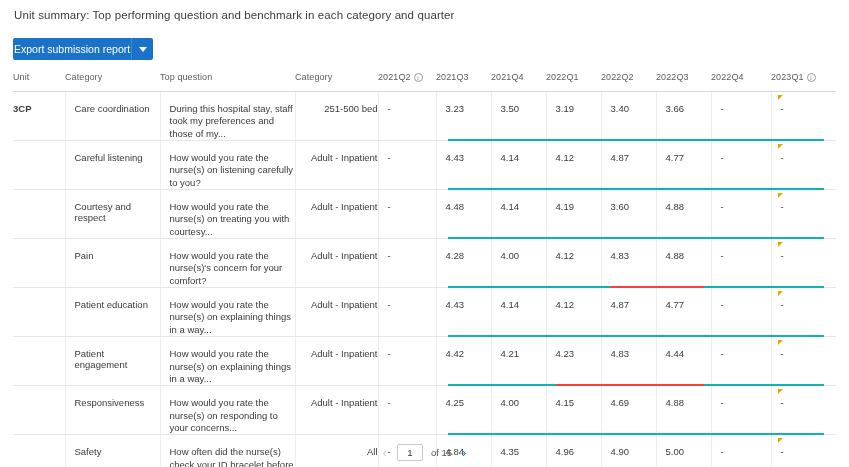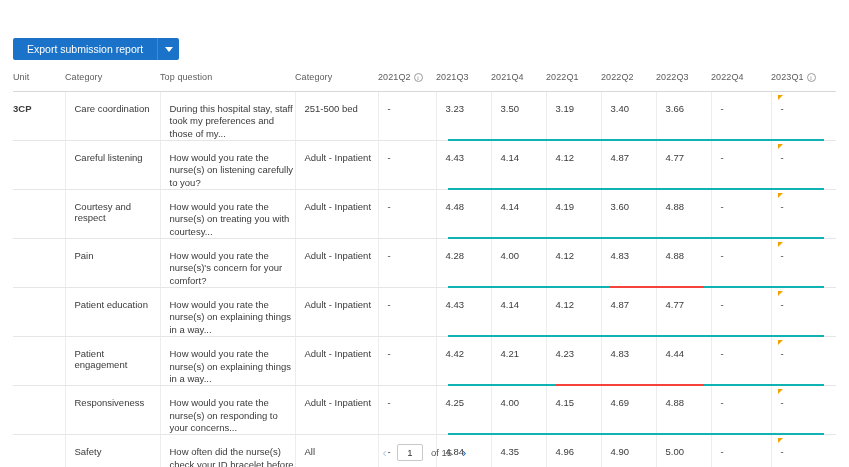--- a/index.html
+++ b/index.html
@@ -27,21 +27,21 @@
     display: flex;
     align-items: stretch;
     height: 22px;
   }
   .btn-primary {
     background: #1a73c8;
     color: #ffffff;
     border: none;
     font-size: 10.5px;
     font-family: "Liberation Sans", sans-serif;
-    padding: 0 14px;
+    padding: 0 1px;
     height: 22px;
     line-height: 22px;
     border-radius: 2px 0 0 2px;
     cursor: pointer;
     white-space: nowrap;
   }
   .btn-split {
     background: #1a73c8;
     color: #ffffff;
     border: none;
@@ -97,21 +97,21 @@
     padding: 11px 0 0 0;
     border-bottom: 1px solid #e6e6e6;
     height: 37.8px;
     position: relative;
   }
   table.grid tbody tr:last-child td { border-bottom: none; }
 
   td.c-unit { font-size: 10px; color: #333; padding-left: 0; }
   td.c-cat { padding-right: 8px; margin-left: 32px; }
   td.c-q { padding-right: 12px; line-height: 1.3; color: #444; }
-  td.c-bench { padding-right: 8px; }
+  td.c-bench { padding-right: 8px; text-align: right; }
   td.c-val { font-size: 9.5px; }
   td.dash { color: #666; }
 
   
   .sep-left { border-left: 1px solid #ededed; padding-left: 9px !important; }
 
   
   .trend {
     position: absolute;
     left: 0; right: 0;
@@ -161,20 +161,21 @@
     color: #333;
     background: #fff;
   }
   .pager .oftxt { color: #555; }
 </style>
 </head>
 <body>
 
 <div class="page">
 
+  <div class="page-title">Unit summary: Top performing question and benchmark in each category and quarter</div>
 
   <div class="toolbar">
     <button class="btn-primary">Export submission report</button>
     <button class="btn-split">
       <span>
         <svg width="8" height="5" viewBox="0 0 8 5">
             <path d="M0 0 L4 5 L8 0 Z" fill="#ffffff"></path>
           </svg>
       </span>
     </button>

